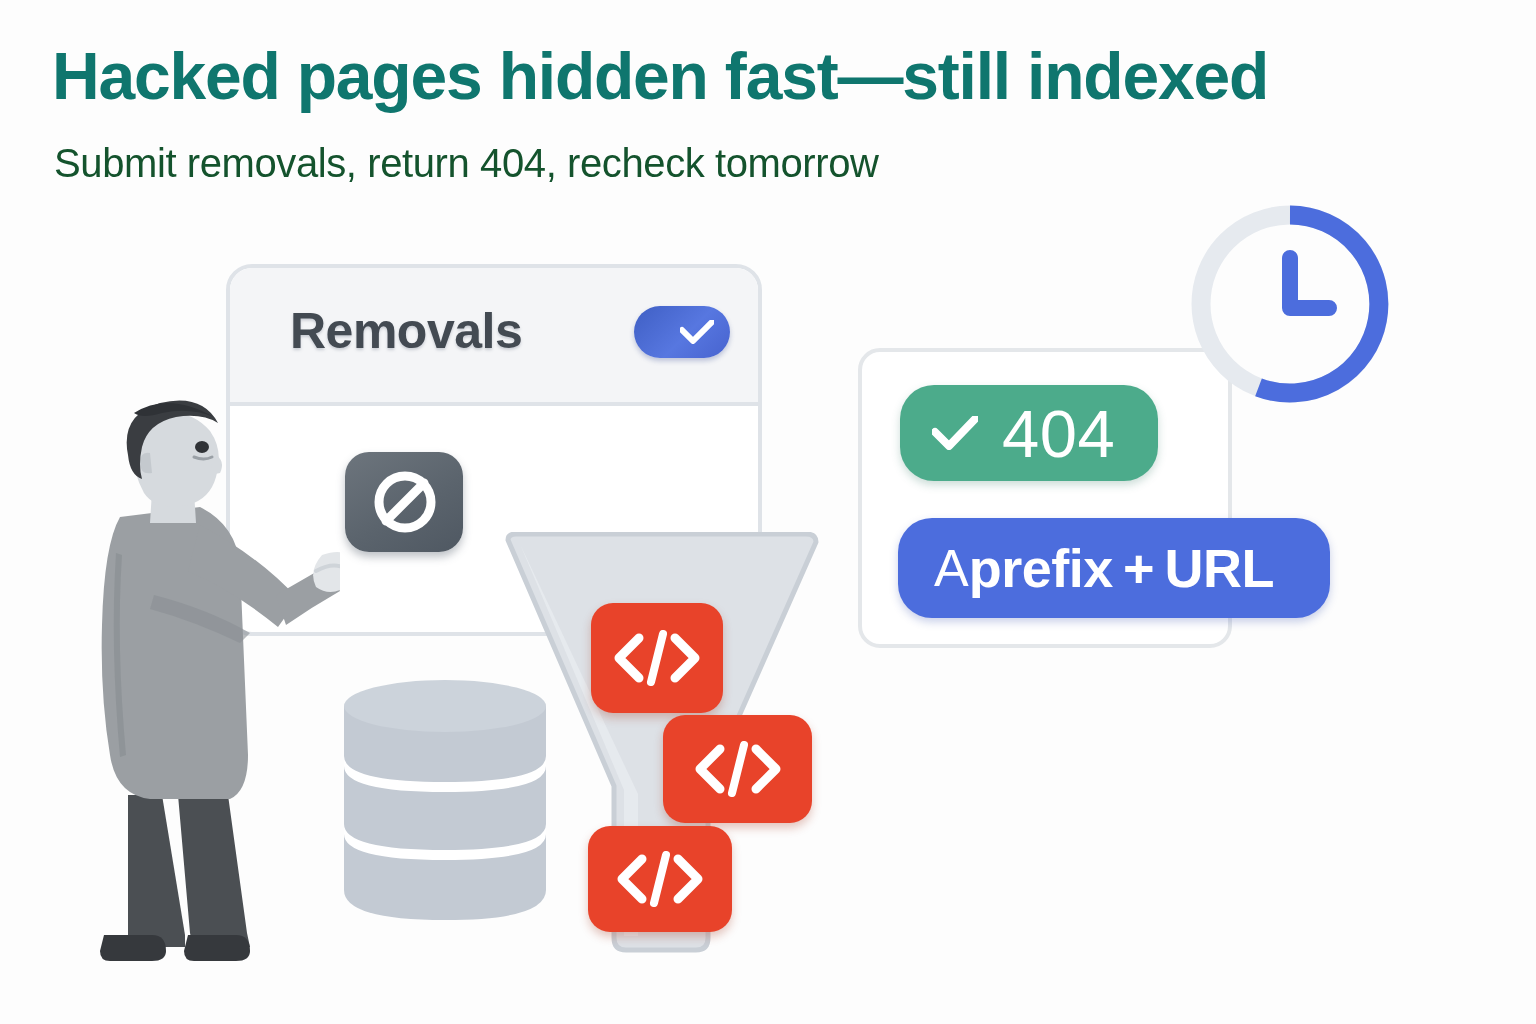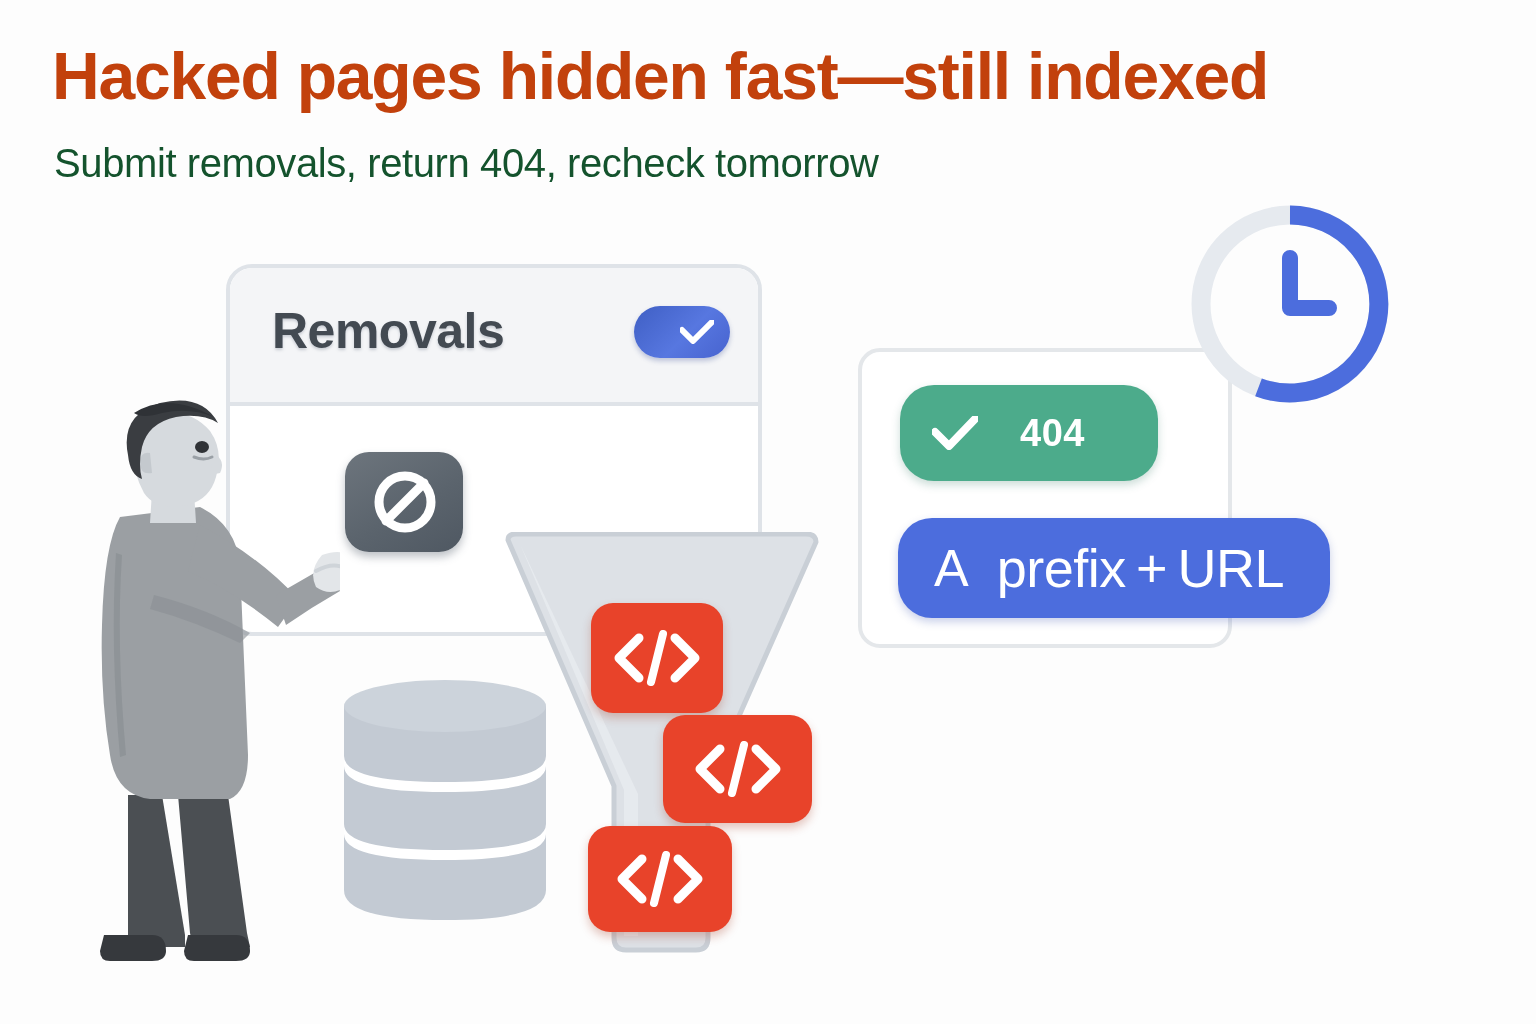--- a/index.html
+++ b/index.html
@@ -9,21 +9,21 @@
     font-family:"Liberation Sans", sans-serif;
     overflow:hidden;
     position:relative;
   }
   #stage{position:absolute;left:0;top:0;width:1536px;height:1024px;}
 
   
   .hdr-title{
     position:absolute;left:52px;top:40px;
     font-size:66px;line-height:72px;font-weight:700;
-    color:#c2410c;letter-spacing:-1.2px;white-space:nowrap;
+    color:#0f766e;letter-spacing:-1.2px;white-space:nowrap;
   }
   .hdr-sub{
     position:absolute;left:54px;top:138px;
     font-size:40px;line-height:50px;font-weight:400;
     color:#14532d;letter-spacing:-0.4px;white-space:nowrap;
   }
 
   
   .abs{position:absolute;}
 
@@ -32,21 +32,21 @@
     left:226px;top:264px;width:536px;height:372px;
     border:4px solid #dfe3e8;border-radius:26px;
     background:#ffffff;box-sizing:border-box;
   }
   #removals-head{
     position:absolute;left:0;top:0;width:100%;height:138px;
     background:#f4f5f7;border-radius:22px 22px 0 0;
     border-bottom:4px solid #dfe3e8;box-sizing:border-box;
   }
   #removals-title{
-    position:absolute;left:42px;top:34px;
+    position:absolute;left:60px;top:34px;
     font-size:50px;line-height:58px;font-weight:700;
     color:#434a52;letter-spacing:-0.5px;white-space:nowrap;
     text-shadow:0 2px 3px rgba(120,130,145,.35);
   }
   #removals-toggle{
     position:absolute;left:404px;top:38px;width:96px;height:52px;
     border-radius:26px;
     background:linear-gradient(135deg,#3f5fc4 0%,#5777e0 55%,#4763cf 100%);
     box-shadow:0 3px 5px rgba(60,80,150,.30);
   }
@@ -87,31 +87,31 @@
   .pill{
     position:absolute;display:flex;align-items:center;
     border-radius:34px;color:#ffffff;white-space:nowrap;
   }
   #pill-404{
     left:900px;top:385px;width:258px;height:96px;
     background:#4cab8b;box-shadow:0 4px 8px rgba(50,120,100,.25);
   }
   #pill-404 .tick{margin-left:32px;width:46px;height:34px;flex:none;}
   #pill-404 .txt{
-    margin-left:42px;font-size:38px;font-weight:700;letter-spacing:0.5px;
+    margin-left:24px;font-size:67px;font-weight:400;letter-spacing:0.5px;
   }
   #pill-prefix{
     left:898px;top:518px;width:432px;height:100px;
     background:#4c6ddd;box-shadow:0 4px 8px rgba(45,70,170,.25);
   }
   #pill-prefix .a{
     margin-left:36px;font-size:52px;font-weight:400;
   }
   #pill-prefix .txt{
-    margin-left:28px;font-size:54px;font-weight:400;letter-spacing:-0.5px;
+    font-size:54px;font-weight:700;letter-spacing:-0.5px;
   }
 
   
   #clock{left:1186px;top:200px;width:208px;height:208px;}
 
   
   #person{left:90px;top:395px;width:250px;height:580px;}
 </style>
 </head>
 <body>

